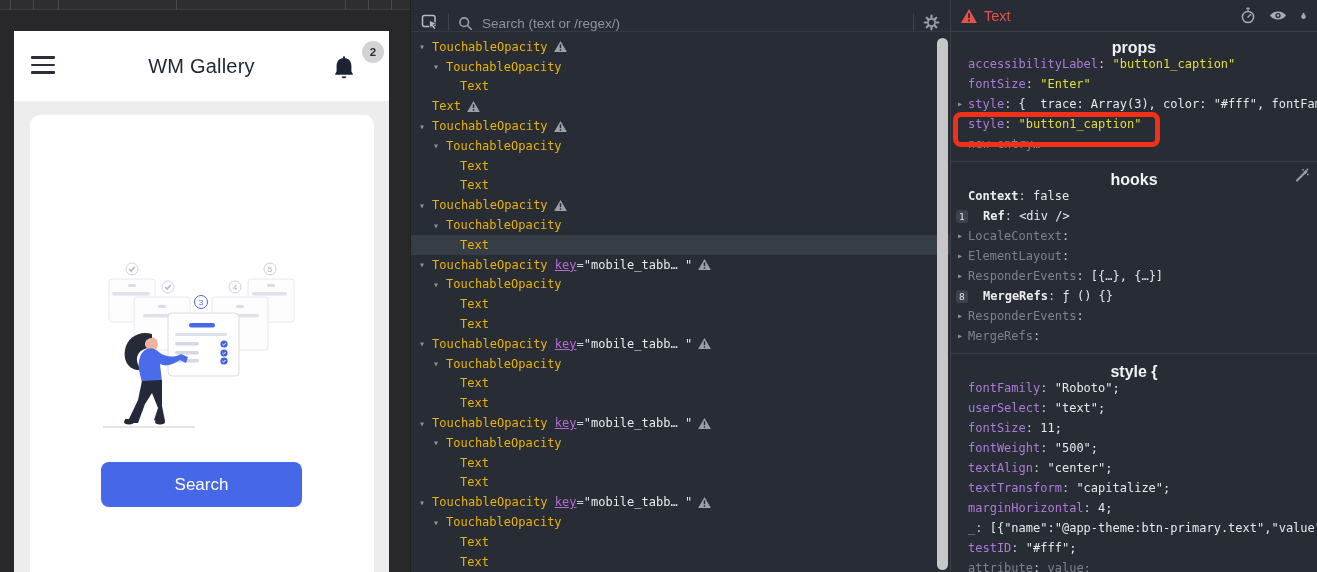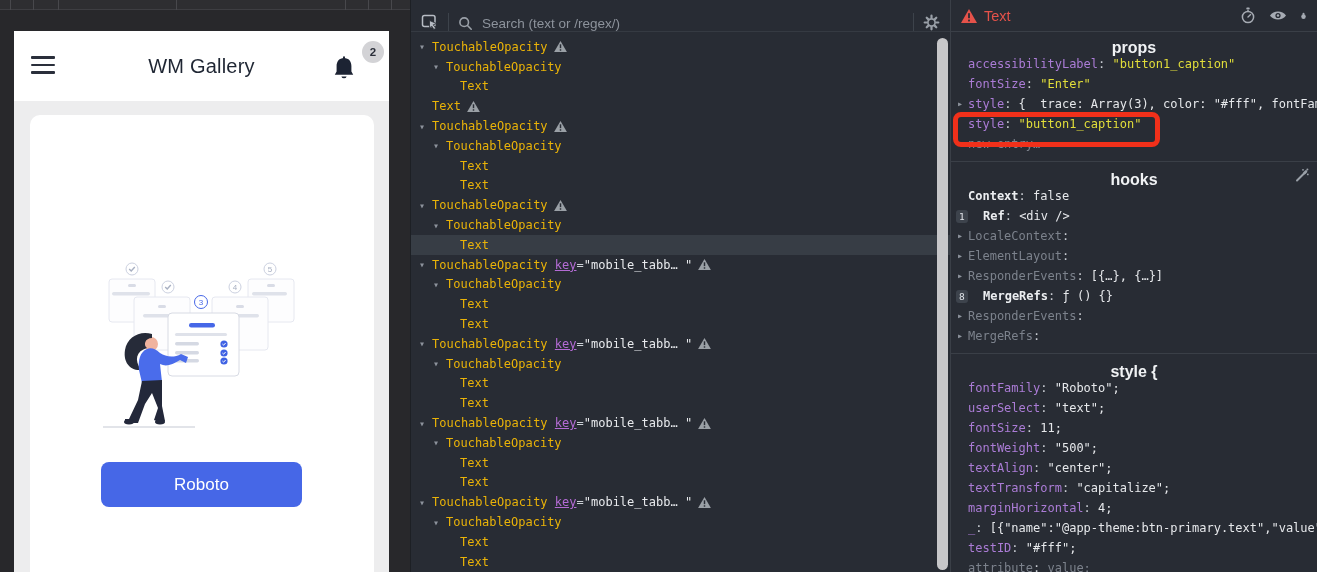--- a/index.html
+++ b/index.html
@@ -158,21 +158,21 @@
               <circle cx="49" cy="83" r="7" fill="#f0b39e"></circle>
               <path d="M50 73 C38 69 25 76 23 89 C21 101 28 110 39 109 C32 99 34 90 45 87 C41 84 43 77 50 77 Z" fill="#262b39"></path>
               <path d="M45 88 C38 91 36 99 37 109 L40 122 L60 121 L58 103 C64 106 70 104 78 99 L84 102 L86 96 L79 93 C72 97 64 96 58 92 C54 88 49 86 45 88 Z" fill="#4a6ceb"></path>
               <path d="M40 120 L36 139 L27 158 L23 158 L23 162 L36 162 L43 143 L50 132 L56 147 L52 159 L60 162 L63 160 L60 145 L60 119 Z" fill="#23283a"></path>
               <ellipse cx="27" cy="161" rx="5" ry="2.4" fill="#23283a"></ellipse>
               <ellipse cx="58" cy="161" rx="5" ry="2.4" fill="#23283a"></ellipse>
             </g>
             <line x1="1" y1="166" x2="93" y2="166" stroke="#c6c9d4" stroke-width="1.2"></line>
           </svg>
 
-          <button class="enter-btn">Roboto</button>
+          <button class="enter-btn">Search</button>
         </div>
       </div>
     </div>
   </div>
 
   <div class="tree-panel">
     <div class="tree-toolbar">
       <span style="display:inline-flex">
         <svg width="18" height="17" viewBox="0 0 18 17">
           <rect x="1.5" y="1.5" width="12.5" height="11" rx="2" fill="none" stroke="#b7bcc4" stroke-width="1.5"></rect>

